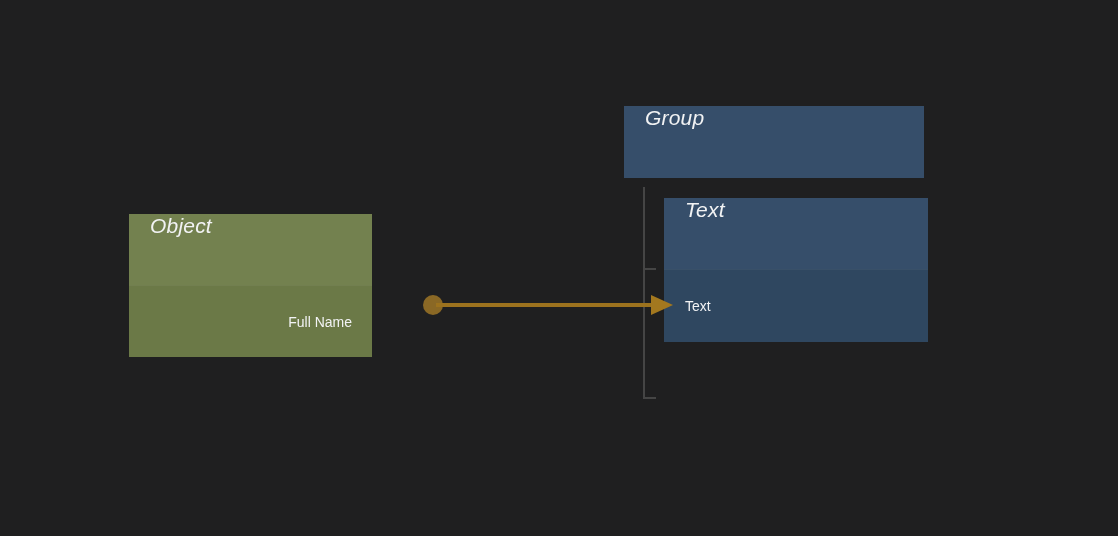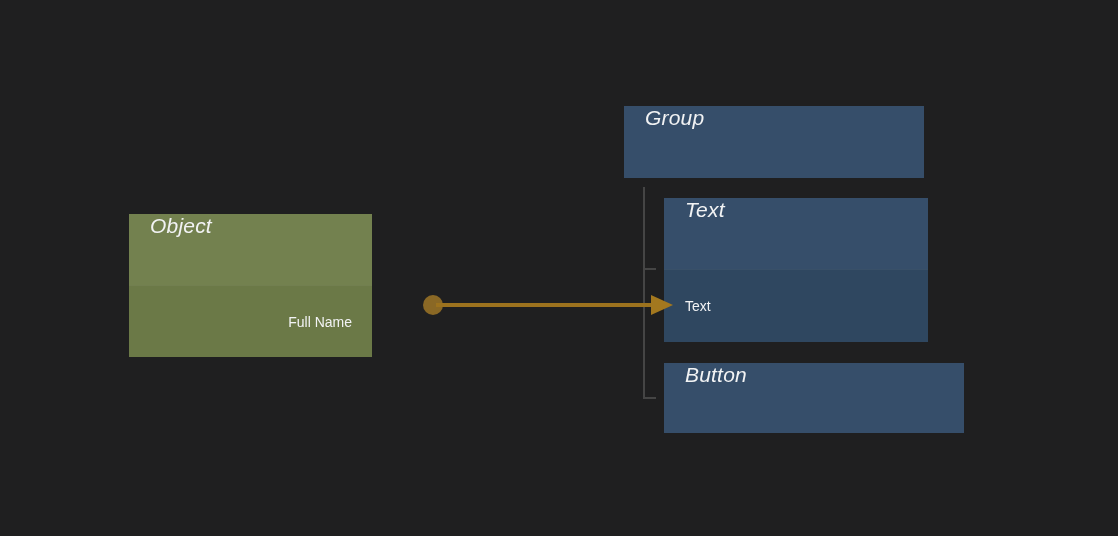--- a/index.html
+++ b/index.html
@@ -113,25 +113,20 @@
 
   <div class="node text-node">
     <div class="node-header">
       <span class="node-title">Text</span>
     </div>
     <div class="field-row">
       <span class="field-label">Text</span>
     </div>
   </div>
 
-  <div class="node button-node">
-    <div class="node-header">
-      <span class="node-title">Button</span>
-    </div>
-  </div>
 
   <svg class="binding-arrow" width="260" height="30" viewBox="0 0 260 30" xmlns="http://www.w3.org/2000/svg">
     <circle cx="13" cy="15" r="10" fill="#8a6825"></circle>
     <rect x="16" y="13" width="217" height="4" fill="#9c721e"></rect>
     <polygon points="231,5 253,15 231,25" fill="#a3781f"></polygon>
   </svg>
 
 </div>
 
 </body></html>

